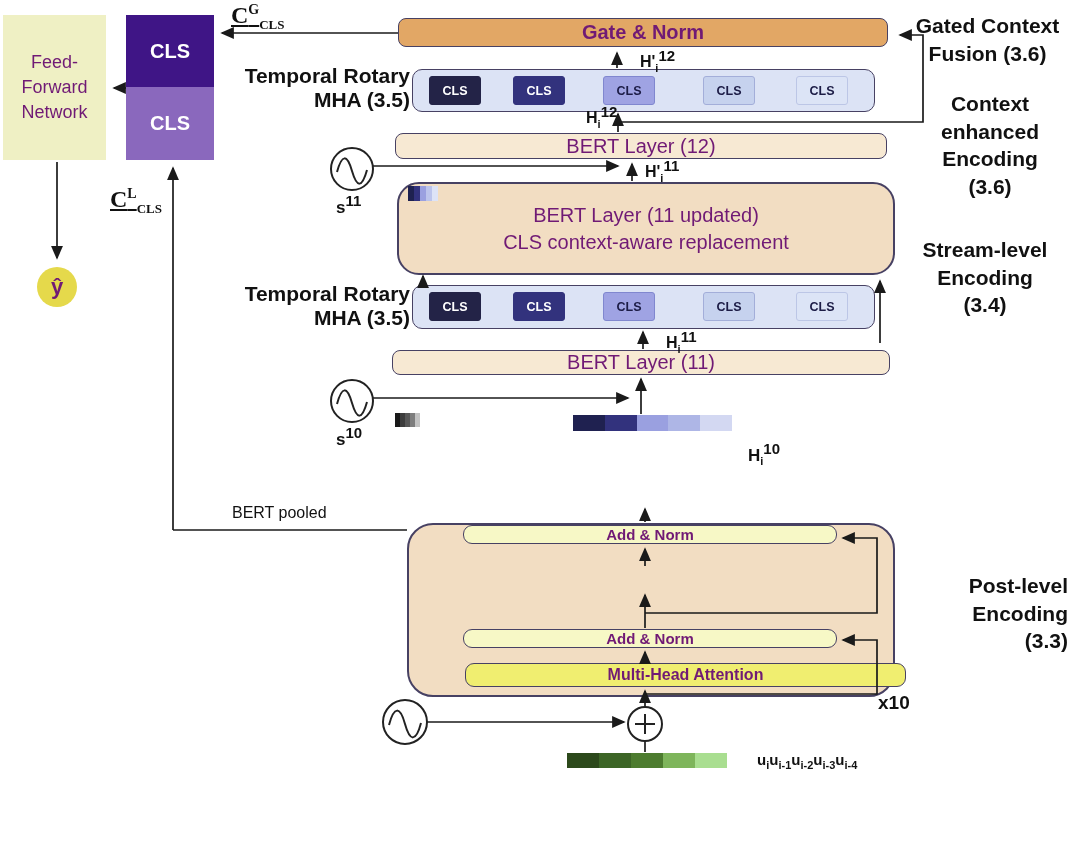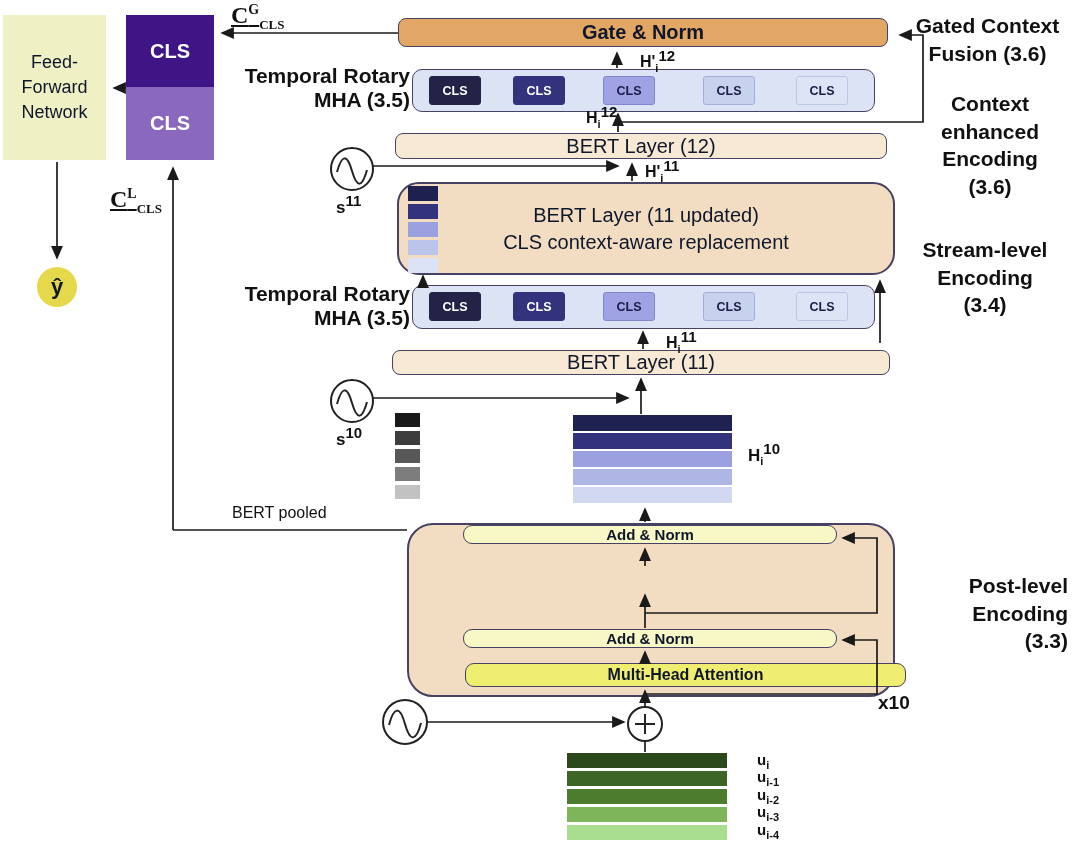--- a/index.html
+++ b/index.html
@@ -1,30 +1,30 @@
 <!DOCTYPE html>
 <html><head>
 <meta charset="utf-8">
 <style>
   html,body{margin:0;padding:0;background:#ffffff;}
   #stage{position:relative;width:1072px;height:844px;background:#ffffff;overflow:hidden;
          font-family:"Liberation Sans",sans-serif;}
   .box{position:absolute;box-sizing:border-box;display:flex;align-items:center;justify-content:center;
-       text-align:center;color:#0f172a;}
+       text-align:center;color:#701a75;}
   .bordered{border:1.6px solid #474163;}
   .thickborder{border:2px solid #474163;}
   .lbl{position:absolute;color:#111;font-weight:bold;white-space:pre-line;}
   .side{font-size:21px;text-align:center;line-height:1.32;}
   .mlabel{position:absolute;font-weight:bold;font-size:16px;color:#111;white-space:nowrap;}
   .mlabel sub{font-size:11px;}
   .mlabel sup{font-size:15px;}
   .serifm{font-family:"Liberation Serif",serif;font-size:24px;text-decoration:underline;}
   .serifm sup{font-size:14px;}
   .serifm sub{font-size:13px;}
-  .stack{position:absolute;display:flex;flex-direction:column;}
+  .stack{position:absolute;display:flex;}
   .sbar{width:100%;}
   #h10-stack .sbar{height:16px;margin-bottom:2px;}
   #gray-stack .sbar{height:14px;margin-bottom:4px;}
   #green-stack .sbar{height:15px;margin-bottom:3px;}
   #bigbox-stack .sbar{height:15px;margin-bottom:3px;}
   .clsrow{position:absolute;background:#dce3f5;border:1.6px solid #474163;border-radius:10px;}
   .token{position:absolute;width:52px;height:29px;display:flex;align-items:center;justify-content:center;
          font-weight:bold;font-size:12.5px;border-radius:3px;box-sizing:border-box;}
   .ulabel{height:17.4px;font-weight:bold;font-size:15px;color:#111;}
   .ulabel sub{font-size:11px;}

